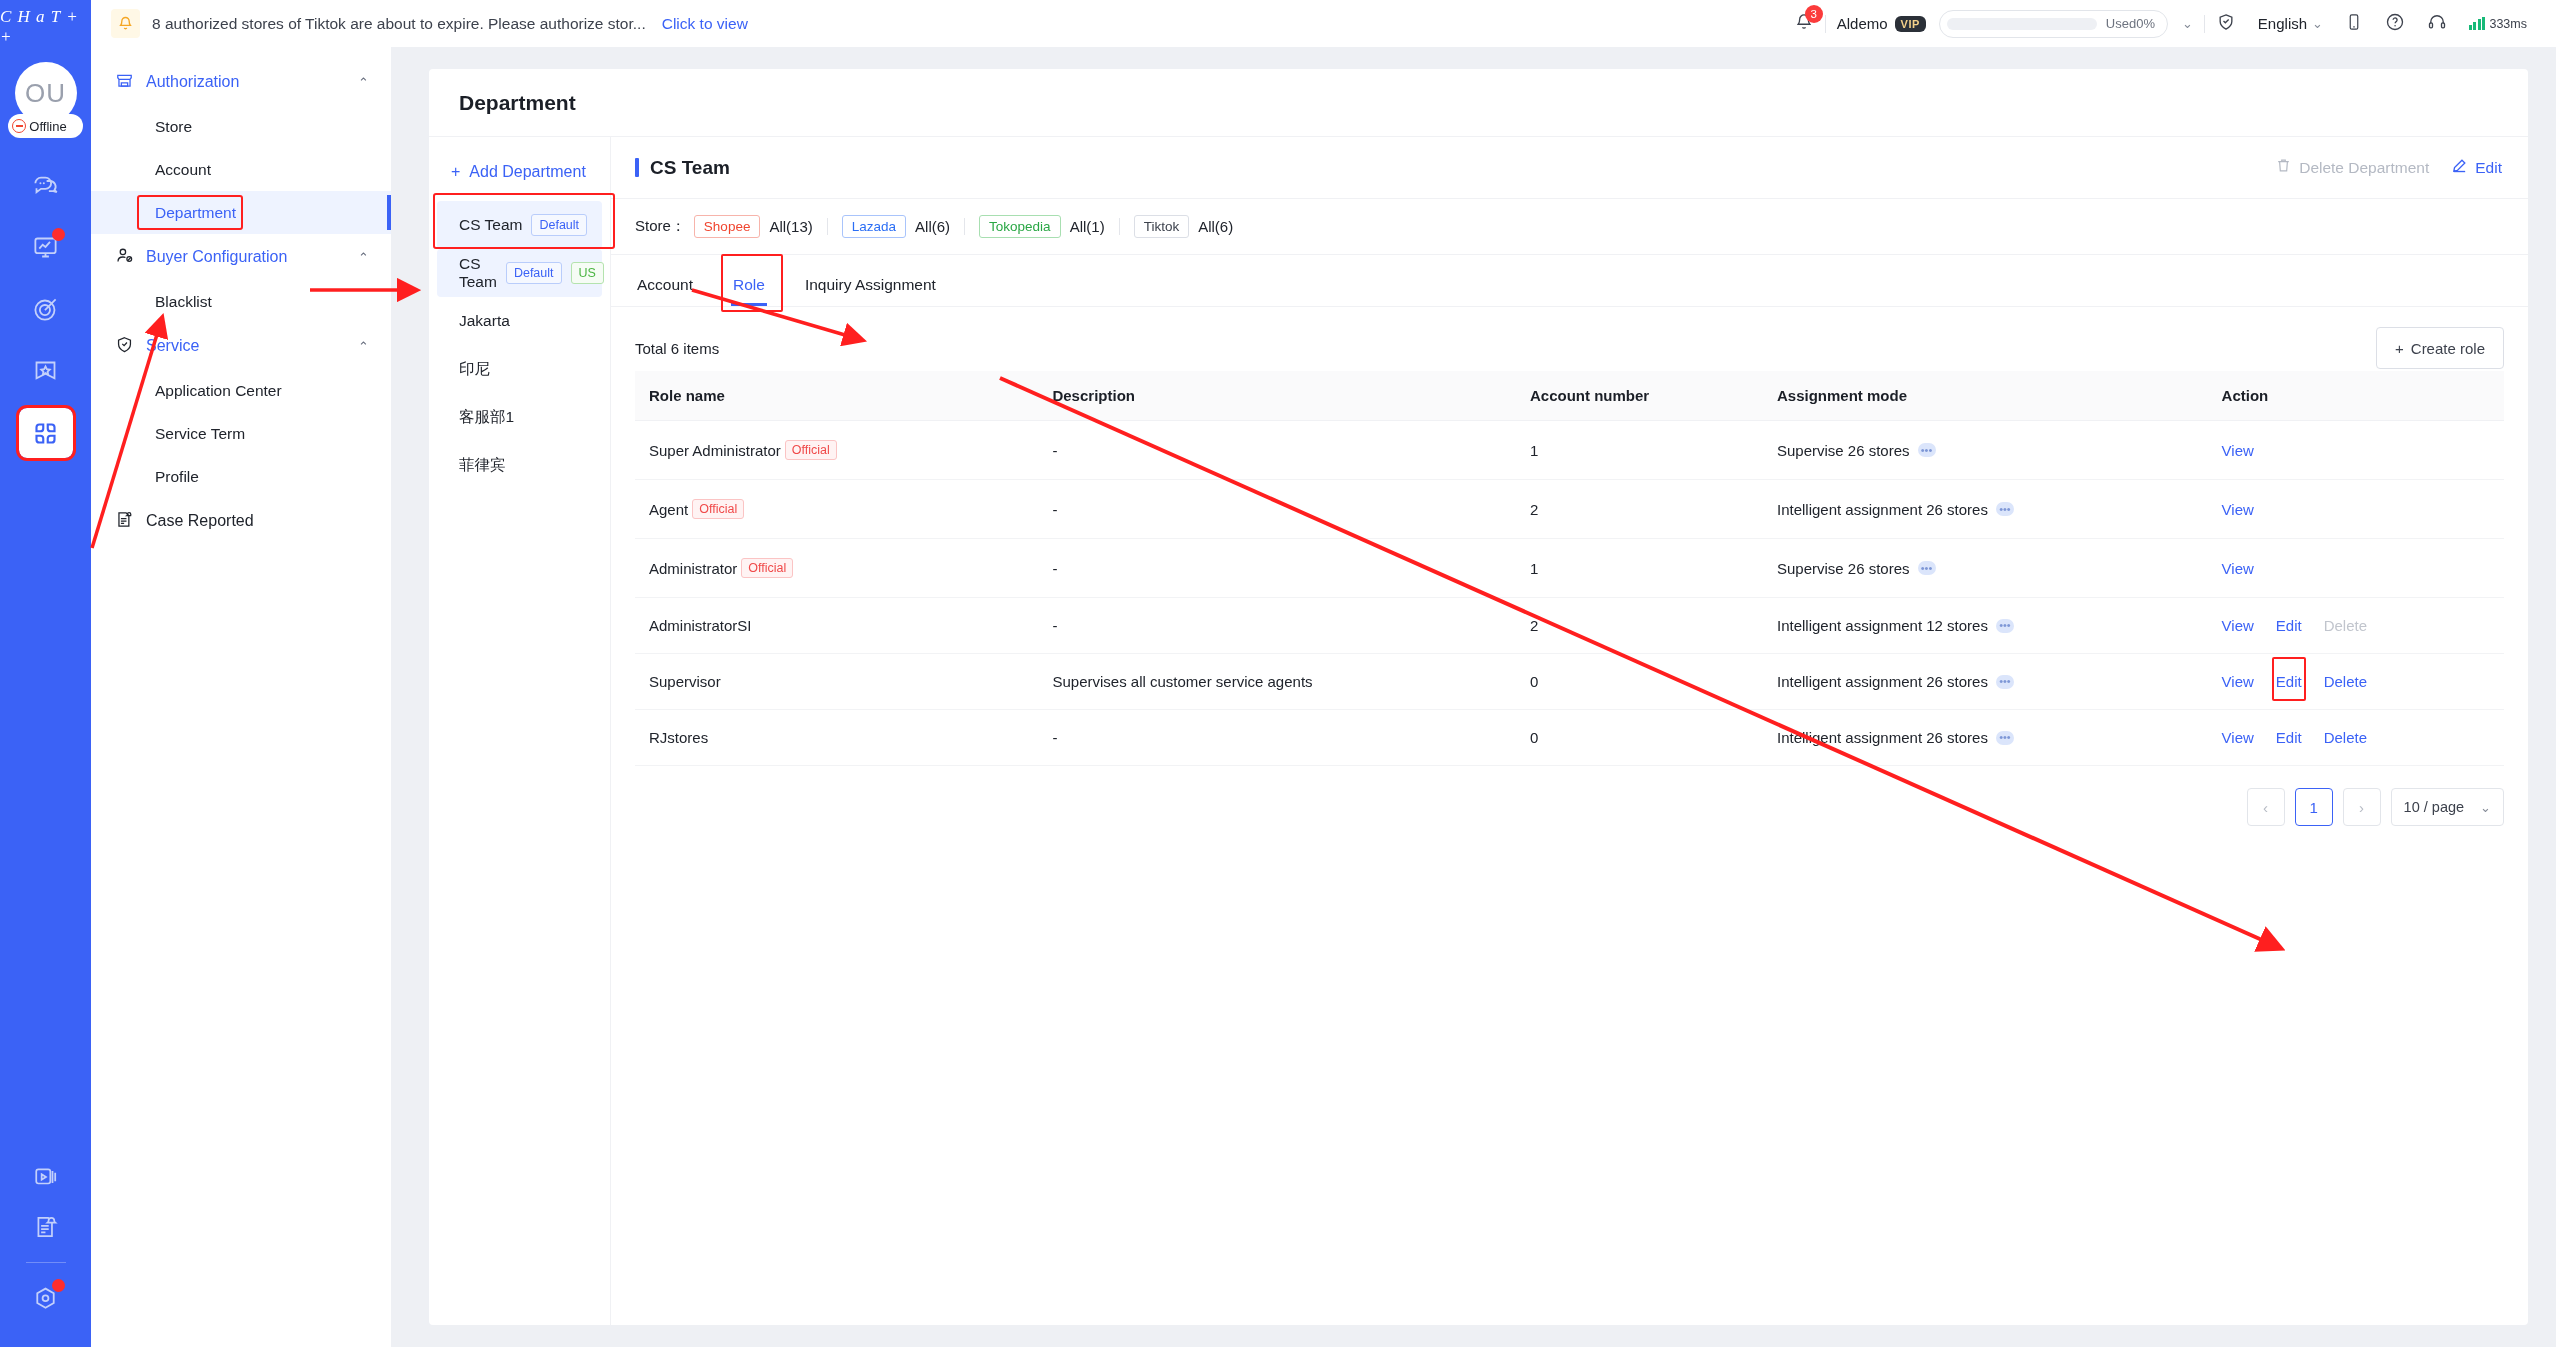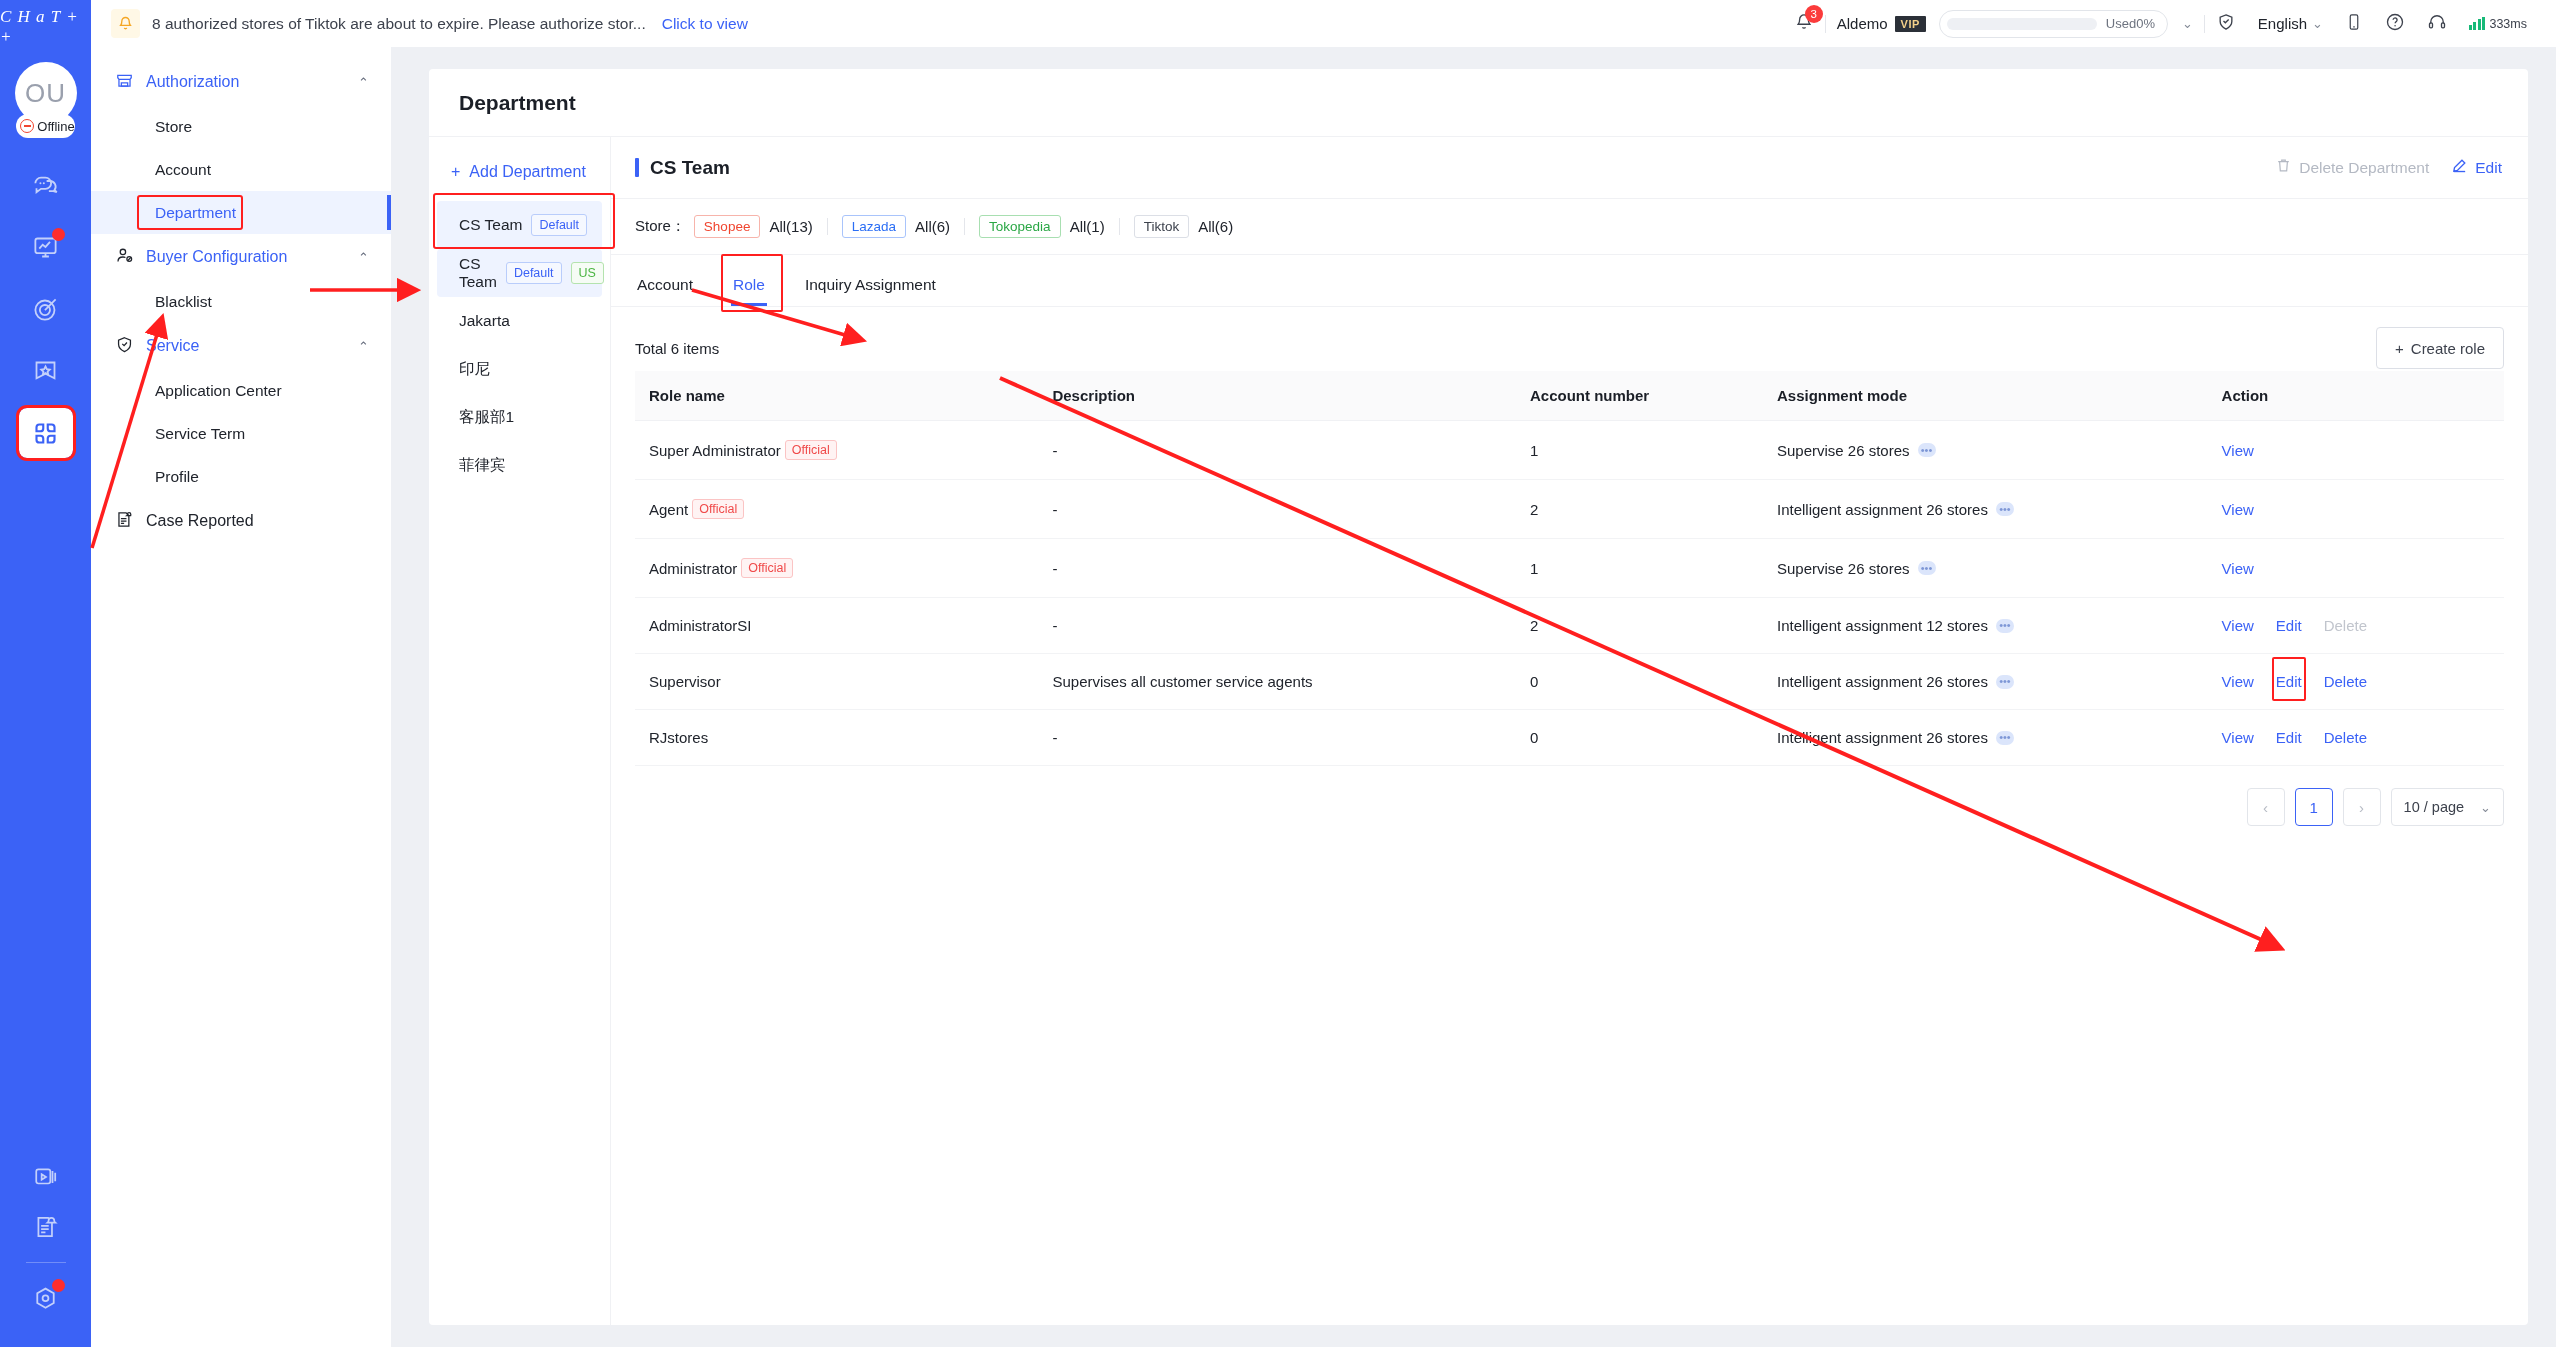--- a/index.html
+++ b/index.html
@@ -24,21 +24,21 @@
     font-style: italic; font-size: 17px; letter-spacing: 1px;
   }
   .rail-avatar {
     margin-top: 18px; width: 62px; height: 62px; border-radius: 50%;
     background: #fff; color: #9aa0ad; font-size: 26px;
     display: flex; align-items: center; justify-content: center;
     letter-spacing: 1px;
   }
   .rail-status {
     margin-top: -10px; background: #fff; border-radius: 12px;
-    height: 24px; padding: 0 0 0 4px; display: flex; align-items: center;
+    height: 24px; padding: 0 16px 0 4px; display: flex; align-items: center;
     gap: 3px; font-size: 13px; color: #1b1f27; white-space: nowrap;
   }
   .rail-status .dot-minus {
     width: 14px; height: 14px; border: 1.6px solid #f0452f; border-radius: 50%;
     display: flex; align-items: center; justify-content: center;
   }
   .rail-status .dot-minus i { display: block; width: 7px; height: 1.6px; background: #f0452f; }
 
   .rail-icons { margin-top: 22px; display: flex; flex-direction: column; align-items: center; gap: 12px; }
   .rail-btn {
@@ -75,21 +75,21 @@
   .tr-divider { width: 1px; height: 18px; background: #e4e6eb; }
   .bell2 { position: relative; }
   .bell2-badge {
     position: absolute; top: -7px; right: -9px; min-width: 18px; height: 18px;
     background: #fb3b3b; border-radius: 9px; color: #fff; font-size: 11.5px;
     display: flex; align-items: center; justify-content: center; padding: 0 4px;
   }
   .user-name { font-size: 15px; color: #20242c; margin-right: 7px; }
   .vip-badge {
     background: #2b3038; color: #f3d08a; font-size: 11px; font-weight: bold;
-    border-radius: 1px; padding: 2px 6px; letter-spacing: .5px;
+    border-radius: 6px; padding: 2px 6px; letter-spacing: .5px;
   }
   .usage-pill {
     margin-left: 13px; height: 28px; border: 1px solid #e2e5ea; border-radius: 14px;
     display: flex; align-items: center; gap: 9px; padding: 0 12px 0 7px;
   }
   .usage-track { width: 150px; height: 12px; background: #eef0f4; border-radius: 6px; }
   .usage-label { font-size: 13px; color: #6d737f; }
   .chev { color: #858b97; font-size: 13px; }
   .lang { font-size: 15px; color: #20242c; margin-right: 5px; }
   .ping { display: flex; align-items: center; gap: 4px; }

